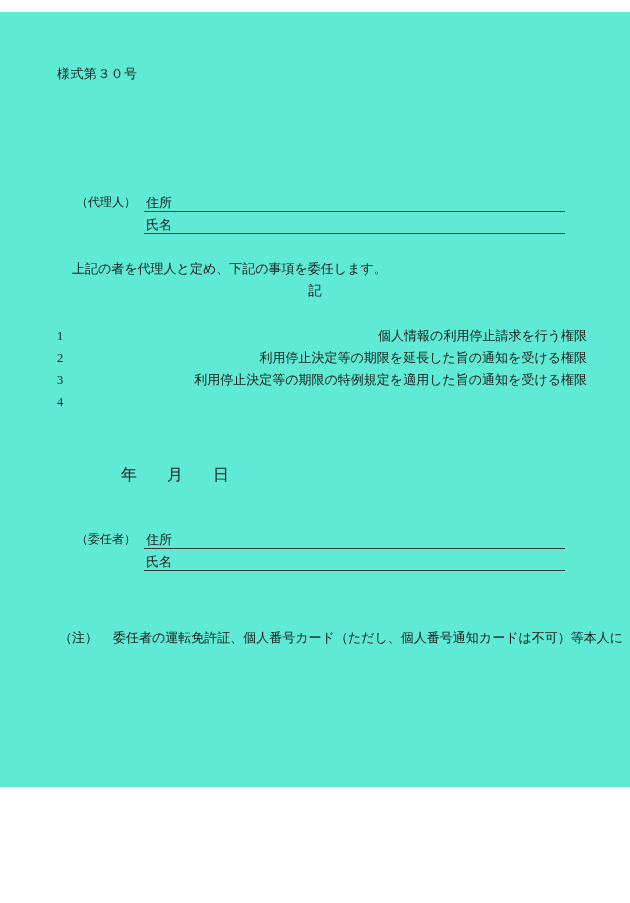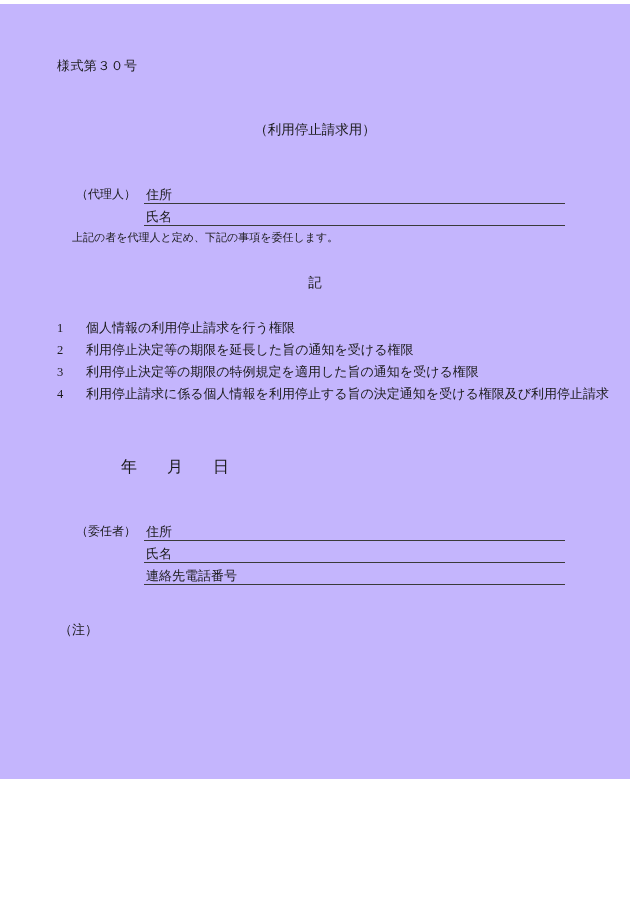--- a/index.html
+++ b/index.html
@@ -10,22 +10,22 @@
   }
   body {
     font-family: "Liberation Serif", "DejaVu Serif", serif;
     color: #1a1a1a;
     -webkit-font-smoothing: antialiased;
   }
   .page {
     position: relative;
     width: 630px;
     height: 775px;
-    margin: 4px auto;
-    background: #c4b5fd;
+    margin: 12px auto;
+    background: #5eead4;
     overflow: hidden;
   }
 
   
   .abs { position: absolute; white-space: nowrap; }
 
   .form-no {
     left: 57px;
     top: 53px;
     font-size: 13px;
@@ -85,22 +85,22 @@
   }
 
   .agent-block  { left: 144px; top: 182px; width: 421px; }
   .agent-label  { left: -68px; top: 0px; }
   .client-block { left: 144px; top: 519px; width: 421px; }
   .client-label { left: -68px; top: 0px; }
 
   
   .statement {
     left: 72px;
-    top: 226px;
-    font-size: 11px;
+    top: 248px;
+    font-size: 13px;
   }
 
   
   .ki {
     left: 0;
     right: 0;
     top: 270px;
     text-align: center;
     font-size: 13.5px;
   }
@@ -121,21 +121,21 @@
   }
   .item-num {
     position: absolute;
     left: 0;
     top: 0;
     width: 14px;
     text-align: left;
     font-family: "Liberation Serif", serif;
     font-size: 12.5px;
   }
-  .item-line { display: block; white-space: nowrap; }
+  .item-line { display: block; white-space: nowrap; text-align: right; }
   .item-line.cont { padding-left: 13px; }
 
   
   .date-row {
     left: 121px;
     top: 453px;
     font-size: 16px;
   }
   .date-row .gap { display: inline-block; width: 30px; }
 
@@ -159,21 +159,20 @@
   .note-line.cont { padding-left: 15px; }
 </style>
 </head>
 <body>
 
 <div class="page">
 
   <div class="abs form-no">様式第３０号</div>
 
 
-  <div class="abs doc-subtitle">（利用停止請求用）</div>
 
   <div class="party agent-block">
     <div class="party-label agent-label">（代理人）</div>
 
     <div class="field-row">
       <span class="field-name">住所</span>
       <span class="field-line"></span>
     </div>
 
     <div class="field-row">
@@ -198,21 +197,20 @@
       <span class="item-line">利用停止決定等の期限を延長した旨の通知を受ける権限</span>
     </div>
 
     <div class="item">
       <span class="item-num">3</span>
       <span class="item-line">利用停止決定等の期限の特例規定を適用した旨の通知を受ける権限</span>
     </div>
 
     <div class="item">
       <span class="item-num">4</span>
-      <span class="item-line">利用停止請求に係る個人情報を利用停止する旨の決定通知を受ける権限及び利用停止請求</span>
     </div>
 
   </div>
 
   <div class="abs date-row">
     <span>年</span><span class="gap"></span><span>月</span><span class="gap"></span><span>日</span>
   </div>
 
   <div class="party client-block">
     <div class="party-label client-label">（委任者）</div>
@@ -220,25 +218,22 @@
     <div class="field-row">
       <span class="field-name">住所</span>
       <span class="field-line"></span>
     </div>
 
     <div class="field-row">
       <span class="field-name">氏名</span>
       <span class="field-line"></span>
     </div>
 
-    <div class="field-row">
-      <span class="field-name">連絡先電話番号</span>
-      <span class="field-line"></span>
-    </div>
   </div>
 
   <div class="note">
     <span class="note-label">（注）</span>
     <div class="note-body">
+      <span class="note-line">委任者の運転免許証、個人番号カード（ただし、個人番号通知カードは不可）等本人に</span>
     </div>
   </div>
 
 </div>
 
 </body></html>

